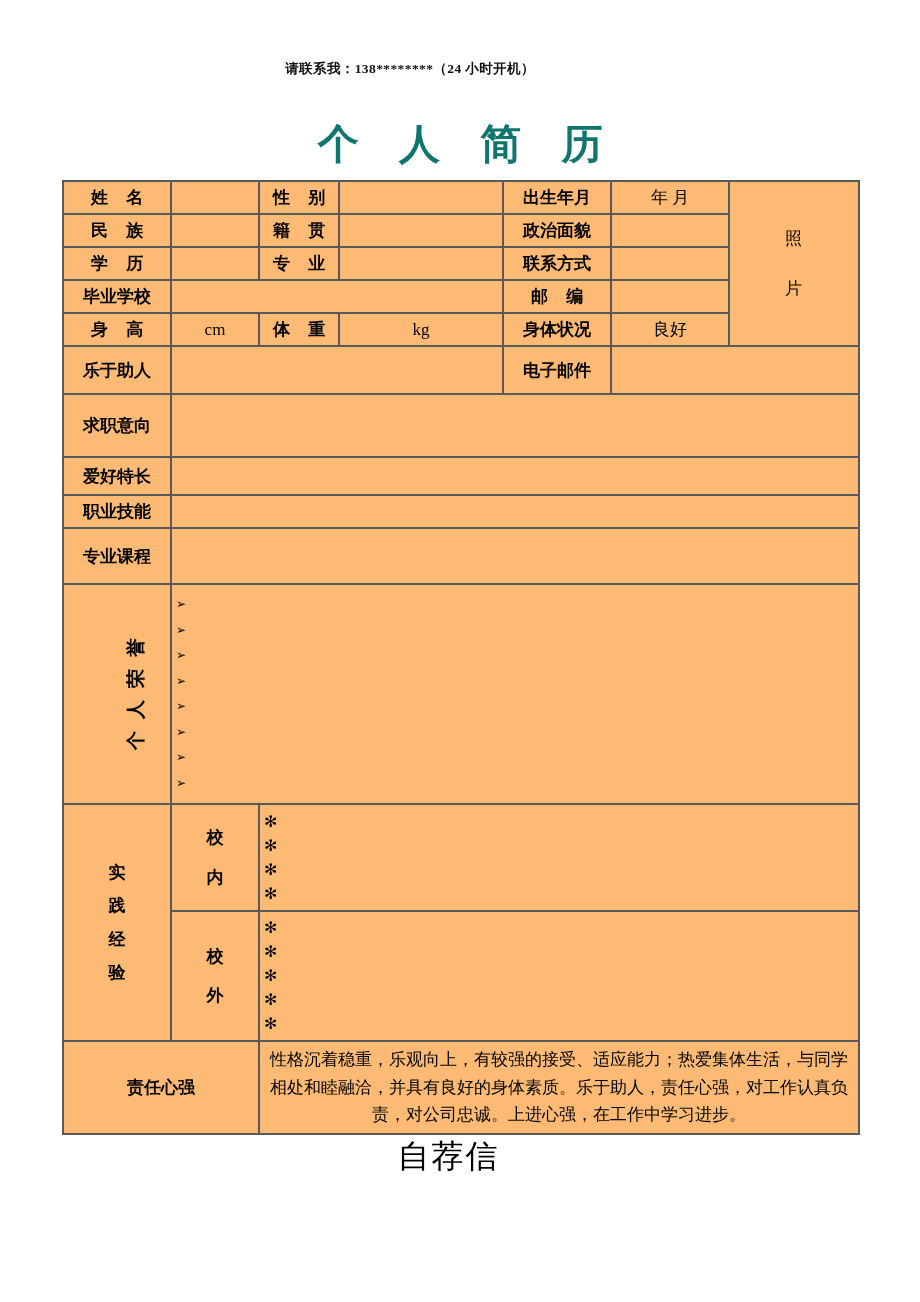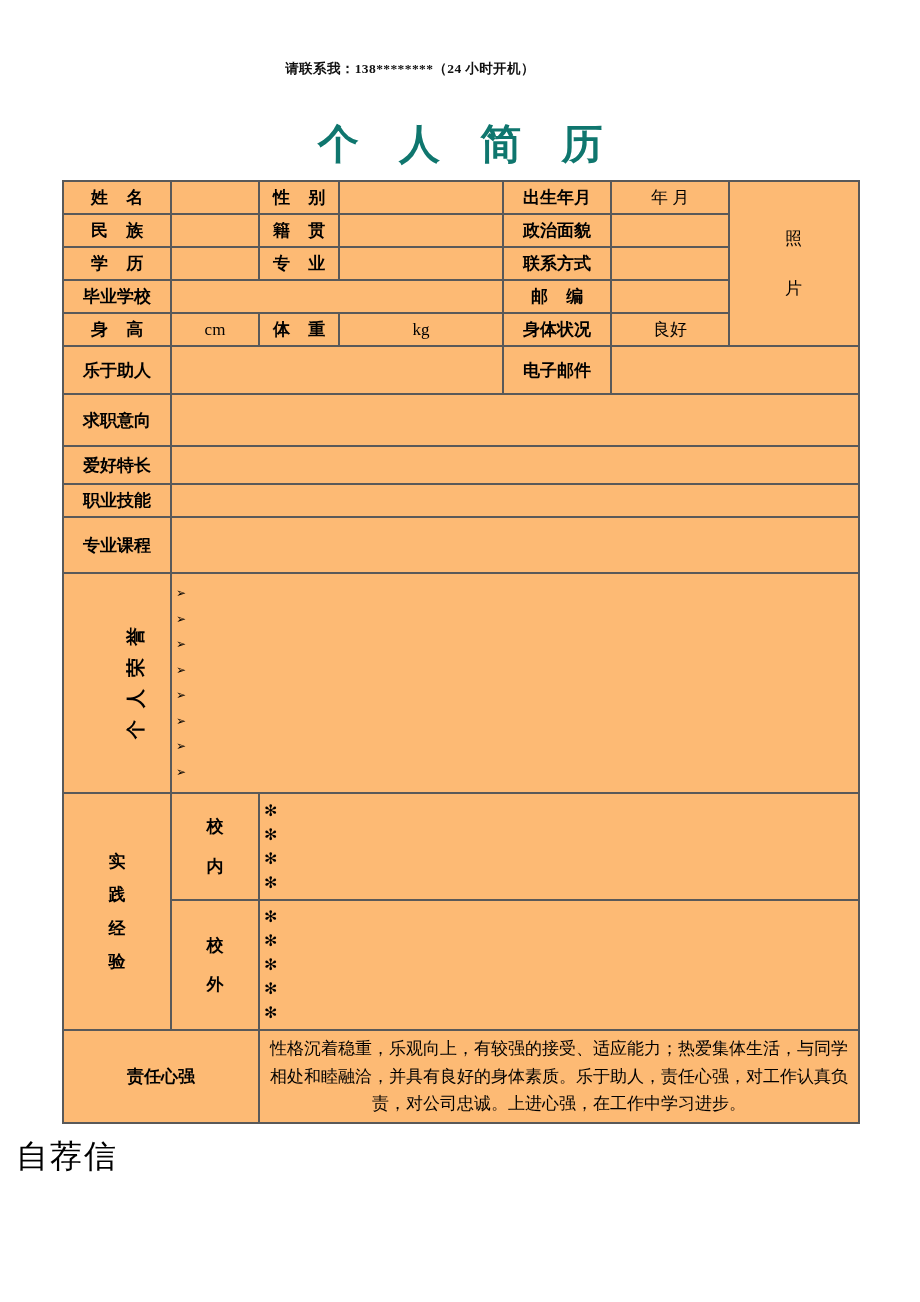--- a/index.html
+++ b/index.html
@@ -170,23 +170,23 @@
     background: #e4e4e4;
     font-weight: bold;
     text-align: center;
     font-size: 17px;
   }
 
   
   .bottom-title {
     position: absolute;
     top: 1135px;
-    left: 16px;
+    left: 0;
     width: 897px;
-    text-align: left;
+    text-align: center;
     font-family: "Liberation Serif", "DejaVu Serif", serif;
     font-size: 32px;
     font-weight: normal;
     letter-spacing: 2px;
     color: #000;
   }
 </style>
 </head>
 <body>
 
@@ -255,21 +255,21 @@
         <td class="val">良好</td>
       </tr>
 
       <tr style="height:48px">
         <td class="lbl">乐于助人</td>
         <td class="val val-left" colspan="3"></td>
         <td class="lbl">电子邮件</td>
         <td class="val val-left" colspan="2"></td>
       </tr>
 
-      <tr style="height:52px">
+      <tr style="height:63px">
         <td class="lbl">求职意向</td>
         <td class="val val-left" colspan="6"></td>
       </tr>
 
       <tr style="height:38px">
         <td class="lbl">爱好特长</td>
         <td class="val val-left" colspan="6"></td>
       </tr>
 
       <tr style="height:32px">

